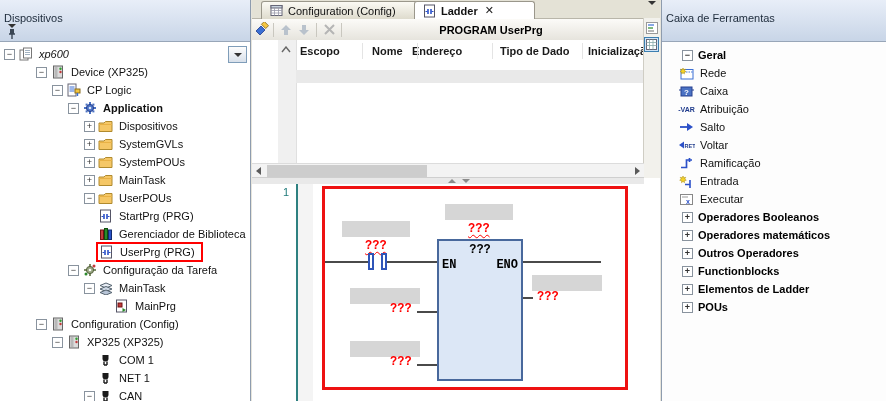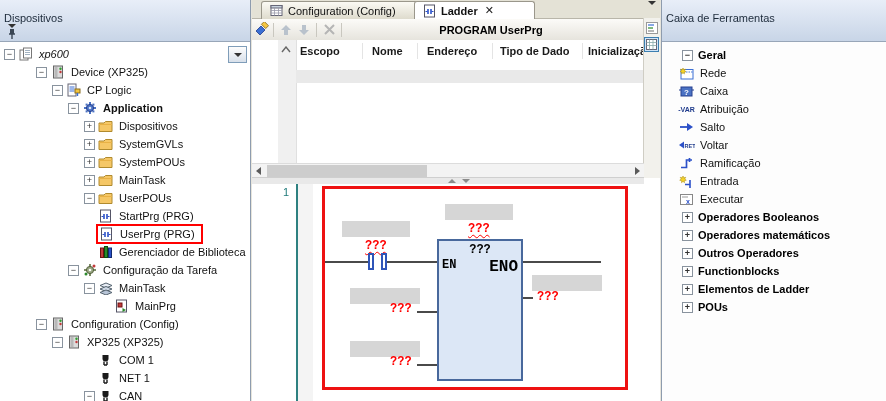--- a/index.html
+++ b/index.html
@@ -73,21 +73,21 @@
   #rung-no{position:absolute;left:31px;top:2px;color:#1f7a7a;}
   #net-box{position:absolute;left:70px;top:2px;width:306px;height:204px;border:3px solid #ee1111;box-sizing:border-box;background:#fff;}
   .ph{position:absolute;background:#d6d6d6;}
   .qq{position:absolute;color:#ff0000;font-family:"Liberation Mono",monospace;font-weight:bold;font-size:12px;line-height:12px;}
   .qq.wavy{text-decoration:underline;text-decoration-style:wavy;text-decoration-color:#ff0000;text-decoration-thickness:1px;text-underline-offset:2px;}
   .lline{position:absolute;height:2px;background:#4a4a4a;}
   .cbar{position:absolute;width:6px;height:17px;border:2px solid #2f55b8;background:#fff;box-sizing:border-box;}
   #fblock{position:absolute;left:185px;top:55px;width:86px;height:142px;background:#dce7f6;border:2px solid #48689c;box-sizing:border-box;}
   #fblock .btitle{position:absolute;left:0;right:0;top:2px;text-align:center;color:#000;font-family:"Liberation Mono",monospace;font-weight:bold;font-size:12px;}
   #fblock .pen{position:absolute;left:3px;top:17px;color:#000000;font-family:"Liberation Mono",monospace;font-weight:bold;font-size:12px;}
-  #fblock .peno{position:absolute;right:3px;top:17px;color:#000;font-family:"Liberation Mono",monospace;font-weight:bold;font-size:16px;}
+  #fblock .peno{position:absolute;right:3px;top:17px;color:#000;font-family:"Liberation Mono",monospace;font-weight:bold;font-size:12px;}
 
   
   #rightp{position:absolute;left:661px;top:0;width:225px;height:401px;background:#fdfdfd;border-left:1px solid #8e9cae;box-sizing:border-box;}
   #toolbox-list{padding-top:4px;background:#fdfdfd;height:379px;overflow:hidden;}
   .grow{height:18px;display:flex;align-items:center;padding-left:20px;font-weight:bold;color:#000;}
   .grow .exp{margin-right:5px;}
   .irow{height:18px;display:flex;align-items:center;padding-left:16px;}
   .iicon{width:17px;height:14px;flex:none;margin-right:5px;display:inline-flex;align-items:center;justify-content:center;}
   .varword{font-size:7px;font-weight:bold;color:#1f3b8c;letter-spacing:0;font-family:"Liberation Sans",sans-serif;}
   .glyph{font-family:"DejaVu Sans",sans-serif;}
@@ -224,41 +224,41 @@
             <svg width="13" height="14" viewBox="0 0 13 14">
               <rect x="1.5" y="1" width="10" height="12" fill="#fff" stroke="#556"></rect>
               <path d="M2.5 7.5 h2 M8.5 7.5 h2" stroke="#2b50c8" stroke-width="1.2"></path>
               <path d="M5 5 v5 M8 5 v5" stroke="#2b50c8" stroke-width="1.6"></path>
             </svg>
           </span>
           <span class="tlabel">StartPrg (PRG)</span>
         </div>
         <div class="trow" style="padding-left: 84px;">
           <span class="exp none">−</span>
+          <span class="ticon">
+            <svg width="14" height="14" viewBox="0 0 14 14">
+              <rect x="1.5" y="3" width="3" height="9.5" fill="#c23b3b" stroke="#6e1212"></rect>
+              <rect x="5.5" y="1.5" width="3" height="11" fill="#2a8a2a" stroke="#0e4d0e"></rect>
+              <rect x="9.5" y="3" width="3" height="9.5" fill="#2a52c8" stroke="#122a6e"></rect>
+            </svg>
+          </span>
+          <span class="tlabel">Gerenciador de Biblioteca</span>
+        </div>
+        <div class="trow" style="padding-left: 84px;">
+          <span class="exp none">−</span>
           <span class="hlwrap">
             <span class="ticon">
               <svg width="13" height="14" viewBox="0 0 13 14">
                 <rect x="1.5" y="1" width="10" height="12" fill="#fff" stroke="#556"></rect>
                 <path d="M2.5 7.5 h2 M8.5 7.5 h2" stroke="#2b50c8" stroke-width="1.2"></path>
                 <path d="M5 5 v5 M8 5 v5" stroke="#2b50c8" stroke-width="1.6"></path>
               </svg>
             </span>
             <span class="tlabel">UserPrg (PRG)</span>
           </span>
-        </div>
-        <div class="trow" style="padding-left: 84px;">
-          <span class="exp none">−</span>
-          <span class="ticon">
-            <svg width="14" height="14" viewBox="0 0 14 14">
-              <rect x="1.5" y="3" width="3" height="9.5" fill="#c23b3b" stroke="#6e1212"></rect>
-              <rect x="5.5" y="1.5" width="3" height="11" fill="#2a8a2a" stroke="#0e4d0e"></rect>
-              <rect x="9.5" y="3" width="3" height="9.5" fill="#2a52c8" stroke="#122a6e"></rect>
-            </svg>
-          </span>
-          <span class="tlabel">Gerenciador de Biblioteca</span>
         </div>
         <div class="trow" style="padding-left: 68px;">
           <span class="exp">−</span>
           <span class="ticon">
             <svg width="14" height="14" viewBox="0 0 14 14">
               <rect x="6" y="1" width="2" height="12" fill="#7e8c66"></rect>
               <rect x="1" y="6" width="12" height="2" fill="#7e8c66"></rect>
               <circle cx="7" cy="7" r="3.6" fill="#9aa783" stroke="#55613d"></circle>
               <circle cx="7" cy="7" r="1.3" fill="#fff"></circle>
               <circle cx="11" cy="3" r="1.5" fill="#c23b3b"></circle>
@@ -415,21 +415,21 @@
     <div id="decl">
       <div id="decl-gutter"></div>
       <span id="decl-collapse">
         <svg width="10" height="7" viewBox="0 0 10 7">
             <path d="M1 6 L5 1 L9 6" fill="none" stroke="#666" stroke-width="1.4"></path>
           </svg>
       </span>
       <div id="decl-headers">
           <span class="hcell" style="left: 48px;">Escopo</span>
           <span class="hcell" style="left: 120px;">Nome</span>
-          <span class="hcell" style="left: 175px;">Endereço</span>
+          <span class="hcell" style="left: 160px;">Endereço</span>
           <span class="hcell" style="left: 248px;">Tipo de Dado</span>
           <span class="hcell" style="left: 336px;">Inicializaçã</span>
           <span class="hsep" style="left: 110px;"></span>
           <span class="hsep" style="left: 165px;"></span>
           <span class="hsep" style="left: 240px;"></span>
           <span class="hsep" style="left: 330px;"></span>
         </div>
       <div id="decl-emptyrow"></div>
     </div>
 

